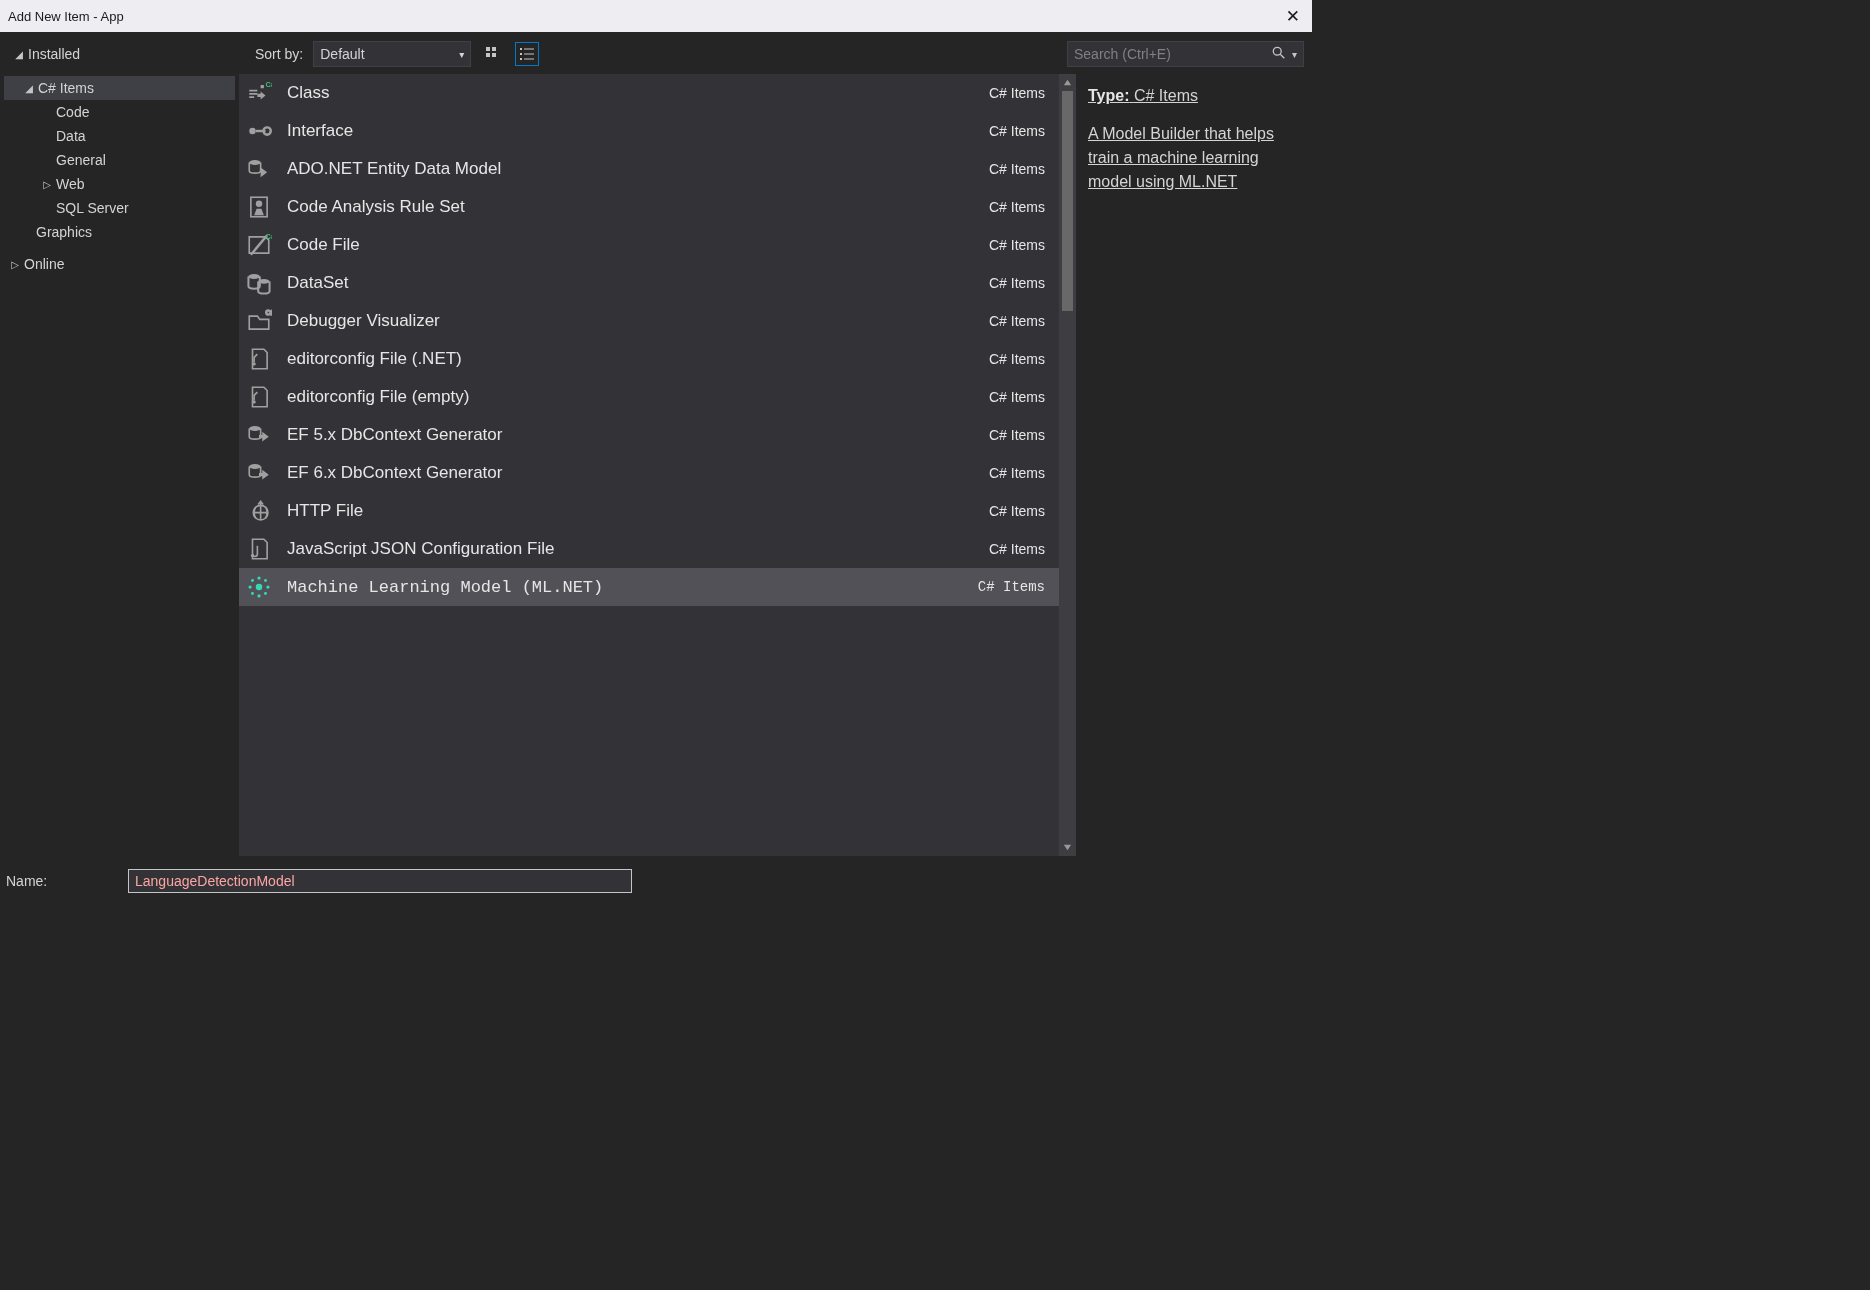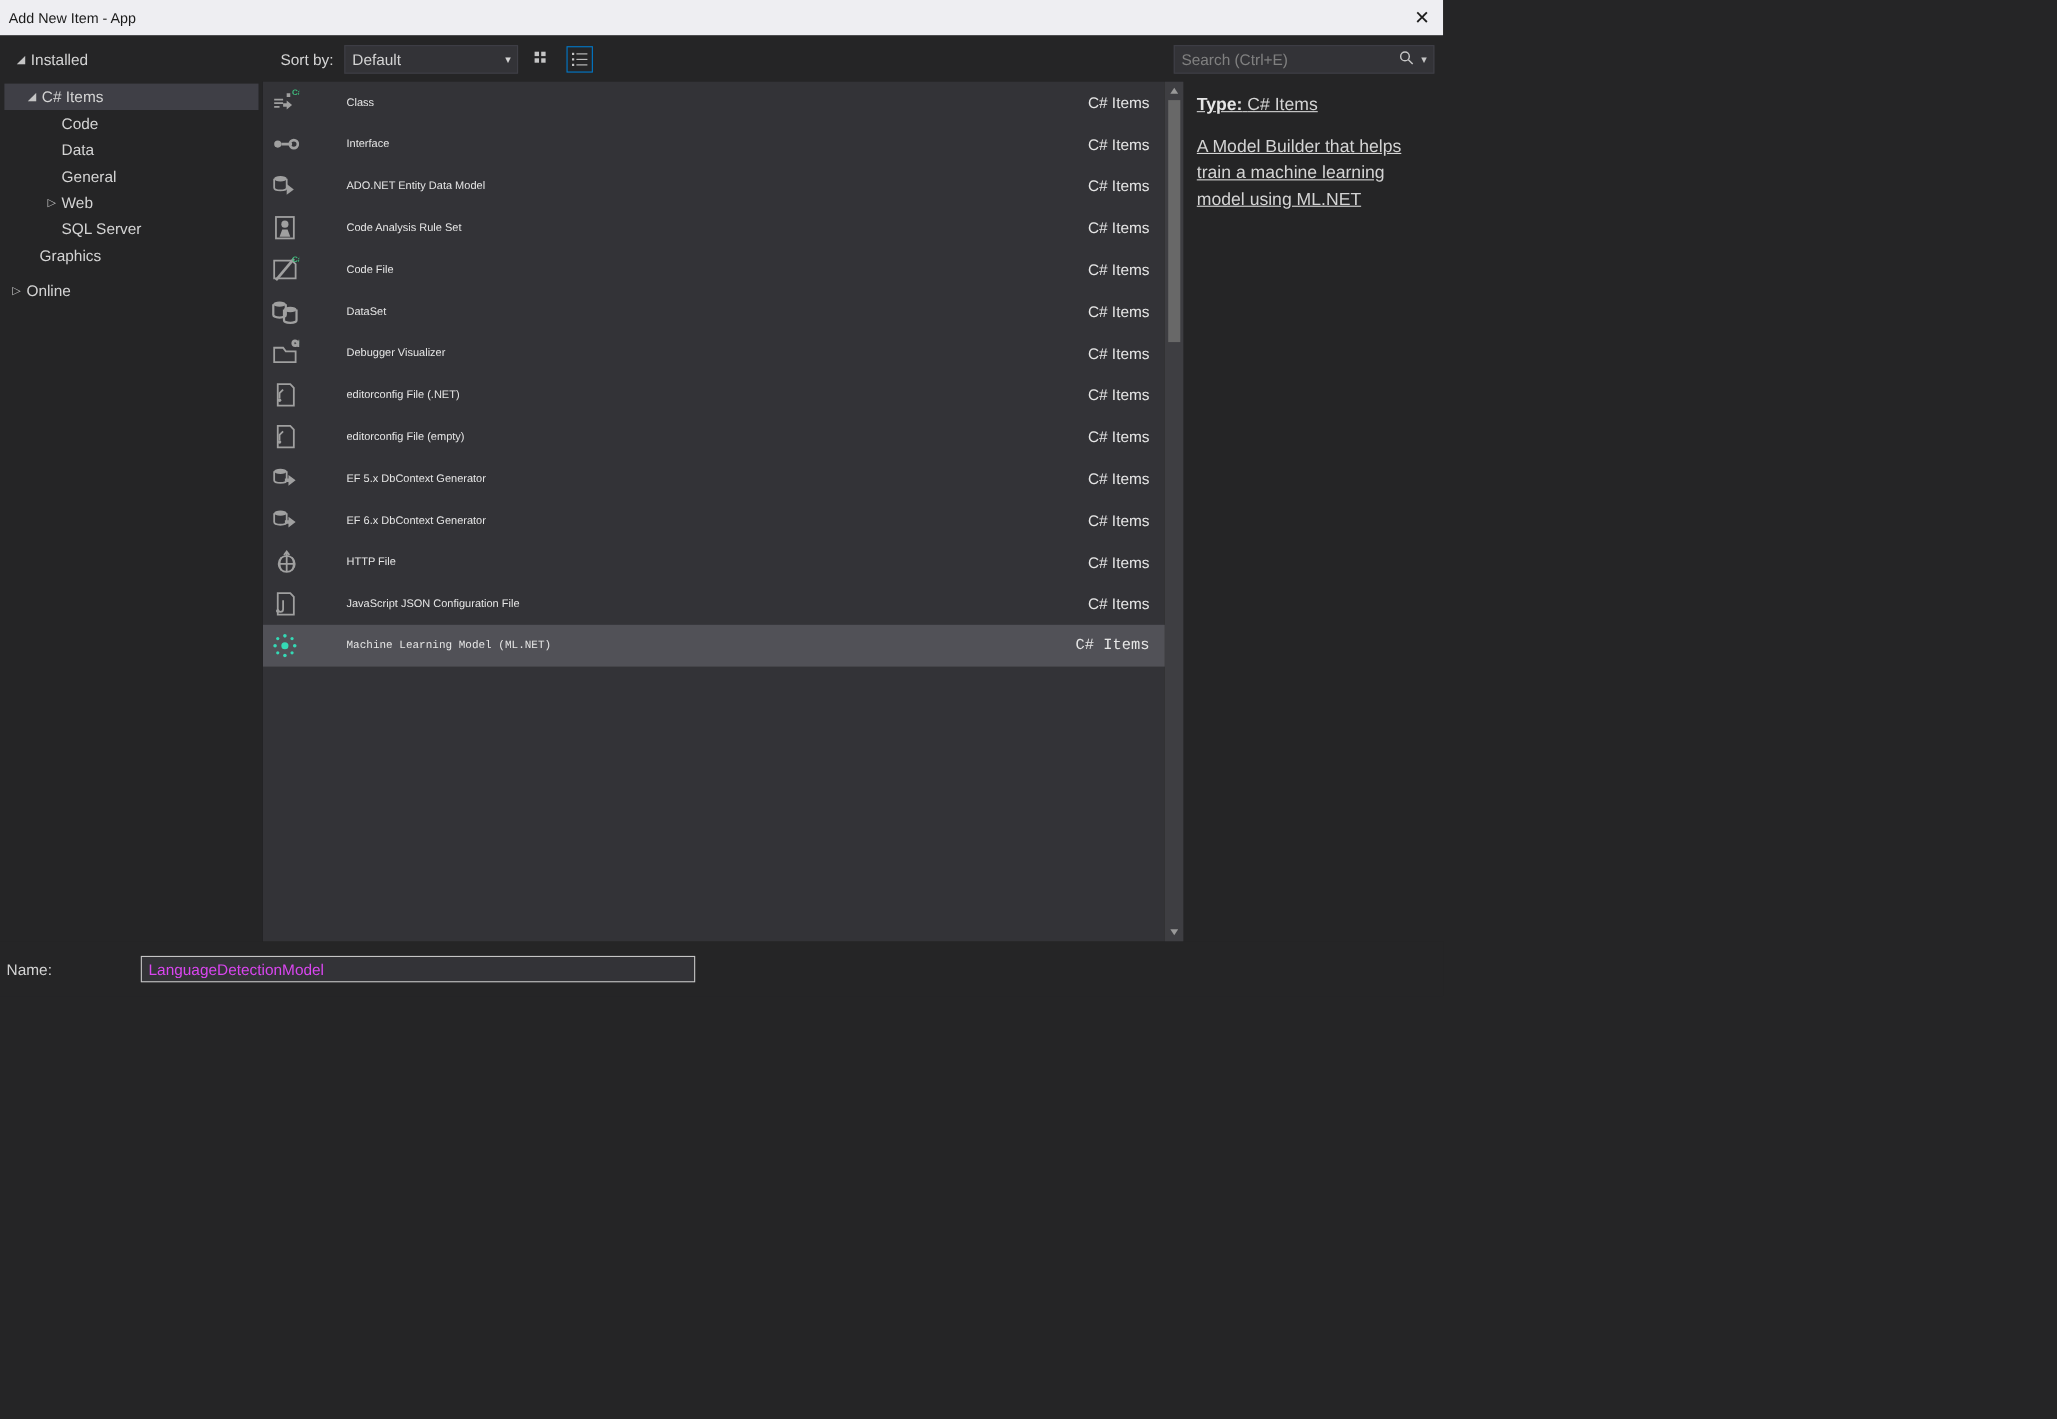--- a/index.html
+++ b/index.html
@@ -115,21 +115,21 @@
     padding:0 14px 0 4px;
     cursor:pointer;
     gap:12px;
   }
   .tmpl-row.selected { background:#515157;font-family:Liberation Mono, monospace; }
   .tmpl-icon {
     width:32px;height:32px;
     display:flex;align-items:center;justify-content:center;
     flex:0 0 32px;
   }
-  .tmpl-name { flex:1; color:#e6e6e6; font-size:10px;margin-left:28px; }
+  .tmpl-name { flex:1; color:#e6e6e6; font-size:17px; }
   .tmpl-cat  { color:#e6e6e6; font-size:14px; }
   .scrollbar {
     width:17px; background:#3e3e42; position:relative;
     flex:0 0 17px;
   }
   .scroll-arrow {
     height:17px;display:flex;align-items:center;justify-content:center;
     cursor:pointer;
   }
   .scroll-thumb {
@@ -154,21 +154,21 @@
     align-items:center;
     padding:6px 6px;
     gap:10px;
     background:#252526;
   }
   .name-label { width:112px; font-size:14px; }
   .name-input {
     flex:0 0 504px;
     background:#333337;
     border:1px solid #c5c5c5;
-    color:#d946ef;
+    color:#fca5a5;
     height:24px;
     padding:0 6px;
     font-size:14px;
     font-family:inherit;
   }
   .footer {
     height:42px;
     display:flex;
     justify-content:flex-end;
     align-items:center;

